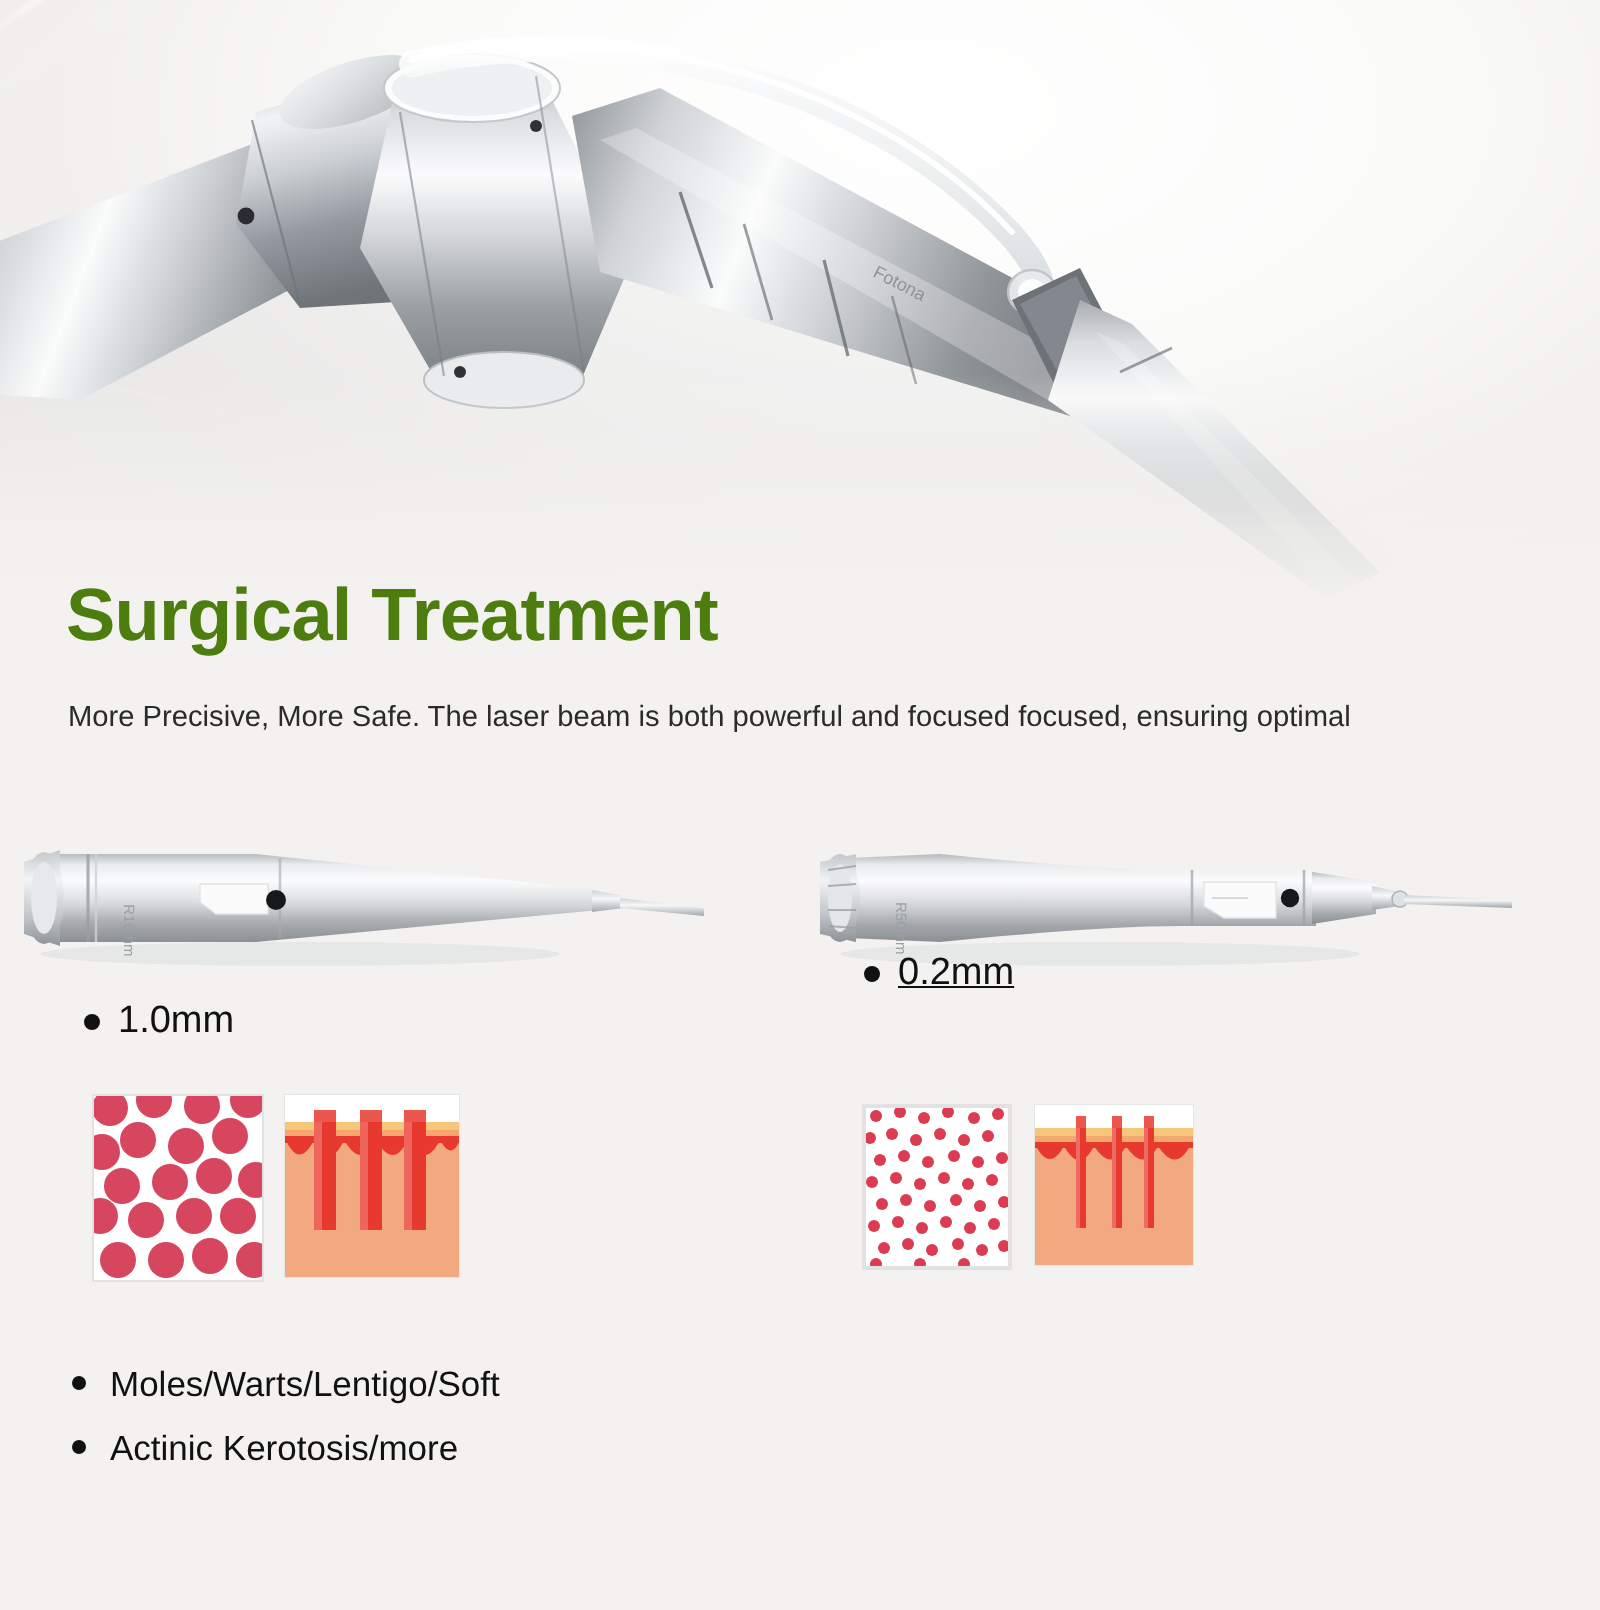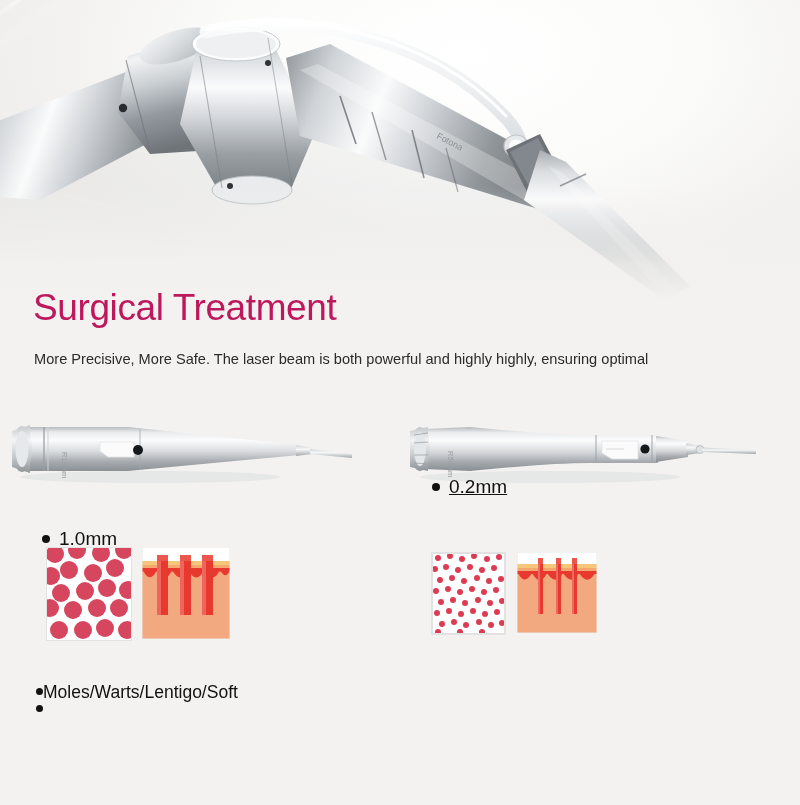--- a/index.html
+++ b/index.html
@@ -40,22 +40,22 @@
   .hero-vign{
     position:absolute;inset:0;
     background:linear-gradient(to bottom, rgba(255,255,255,0) 62%, rgba(243,242,240,.85) 88%, #f3f2f0 100%);
   }
   .hero-svg{position:absolute;left:0;top:0;}
 
   
   .title{
     position:absolute;left:33px;top:286px;
     font-size:37px;line-height:44px;
-    font-weight:normal;letter-spacing:-0.4px;
-    color:#be185d;
+    font-weight:bold;letter-spacing:-0.4px;
+    color:#4d7c0f;
   }
   .lede{
     position:absolute;left:34px;top:347px;width:720px;
     font-size:14.6px;line-height:24px;color:#2b2b2b;
   }
   .lede .l2{display:block;}
 
   
   .spot{position:absolute;}
   .spot-left{left:0px;top:405px;width:400px;}
@@ -64,36 +64,36 @@
   .hp-wrap{position:relative;height:85px;}
   .hp-svg{position:absolute;}
 
   .spot-label{
     position:absolute;font-size:19px;color:#111;white-space:nowrap;
     display:flex;align-items:center;gap:9px;
   }
   .spot-label .dot{
     width:8px;height:8px;border-radius:50%;background:#111;display:inline-block;
   }
-  .lbl-left{left:42px;top:528px;}
+  .lbl-left{left:42px;top:500px;}
   .lbl-right{left:432px;top:476px;text-decoration:underline;}
 
   
   .panels{position:absolute;display:flex;align-items:flex-start;}
   .panels-left{left:46px;top:547px;gap:10px;}
   .panels-right{left:431px;top:552px;gap:11px;}
 
   .panel{position:relative;overflow:hidden;background:#fff;}
   .panel.dots{border:1px solid #e2e2e2;}
   .panel.cross{}
 
   
   .blist{position:absolute;left:36px;top:676px;}
   .blist li{
-    list-style:none;display:flex;align-items:baseline;gap:0;
+    list-style:none;display:flex;align-items:baseline;gap:12px;
     font-size:17.5px;line-height:32px;color:#111;
   }
   .blist ul{margin:0;padding:0;}
   .bdot{
     width:7px;height:7px;border-radius:50%;background:#111;
     flex:0 0 auto;position:relative;top:-3px;
   }
 </style>
 </head>
 <body>
@@ -196,21 +196,21 @@
 
       <path d="M676,292 L736,322 L732,330 L670,300 Z" fill="url(#tipG)"></path>
     </svg>
 
     <div class="hero-vign"></div>
   </div>
 
   <div class="title">Surgical Treatment</div>
 
   <div class="lede">
-    <span>More Precisive, More Safe. The laser beam is both powerful and highly highly, ensuring optimal</span>
+    <span>More Precisive, More Safe. The laser beam is both powerful and focused focused, ensuring optimal</span>
   </div>
 
   <div class="spot spot-left">
     <div class="hp-wrap">
       <svg class="hp-svg" width="360" height="85" viewBox="0 0 360 85">
         <defs>
           <linearGradient id="hpA" x1="0" y1="0" x2="0" y2="1">
             <stop offset="0%" stop-color="#b7bbbf"></stop>
             <stop offset="12%" stop-color="#e9ebed"></stop>
             <stop offset="30%" stop-color="#fcfcfd"></stop>
@@ -467,17 +467,18 @@
   </div>
 
   <div class="blist">
     <ul>
       <li>
         <span class="bdot"></span>
         <span>Moles/Warts/Lentigo/Soft</span>
       </li>
       <li>
         <span class="bdot"></span>
+        <span>Actinic Kerotosis/more</span>
       </li>
     </ul>
   </div>
 
 </div>
 
 </body></html>

